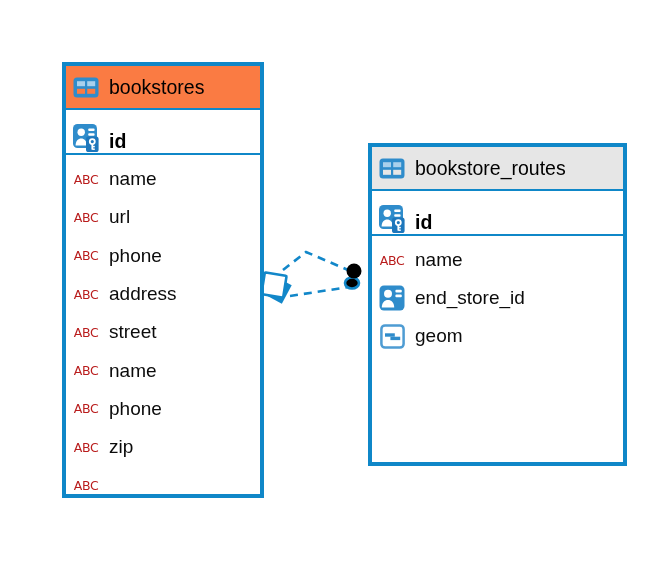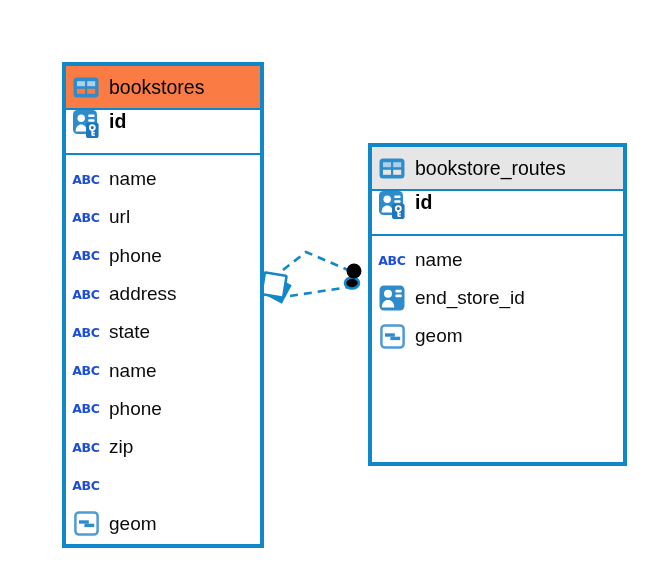--- a/index.html
+++ b/index.html
@@ -17,47 +17,47 @@
   .marker-front-square{fill:#ffffff;stroke:#1287C9;stroke-width:2.6}
   .marker-back-square{fill:#1287C9}
   .marker-under-ellipse{fill:#000000;stroke:#1287C9;stroke-width:2.6}
   .marker-dot{fill:#000000}
 
   
   .er-table{
     position:absolute;box-sizing:border-box;background:#ffffff;
     border:4px solid #0F87C8;display:flex;flex-direction:column;
   }
-  .er-table--bookstores{left:62px;top:62px;width:202px;height:486px}
+  .er-table--bookstores{left:62px;top:62px;width:202px;height:436px}
   .er-table--routes{left:368px;top:143px;width:259px;height:323px}
 
   .tbl-header{
     flex:0 0 42px;height:42px;display:flex;align-items:center;gap:9px;
     padding:0 6px;border-bottom:2px solid #0F87C8;
     font-size:19.5px;color:#000;white-space:nowrap;overflow:hidden;
   }
   .er-table--bookstores .tbl-header{background:#FA7B43}
   .er-table--routes .tbl-header{background:#E6E6E6}
 
   .pk-row{
-    flex:0 0 43px;height:43px;display:flex;align-items:flex-start;gap:8px;
+    flex:0 0 43px;height:43px;display:flex;align-items:flex-end;gap:8px;
     padding:0 5px;border-bottom:2px solid #0F87C8;
     font-weight:bold;font-size:19.5px;color:#000;
   }
   .tbl-body{flex:1;padding-top:5px;overflow:hidden}
   .row{
     height:38.3px;display:flex;align-items:center;gap:8px;padding:0 5px;
     font-size:19px;color:#0b0b0b;white-space:nowrap;
   }
   .er-table--routes .row{height:38.2px}
 
   .icon{flex:0 0 30px;width:30px;display:flex;align-items:center;justify-content:center}
   .tbl-header .icon{flex:0 0 28px;width:28px}
   .abc{
-    color:#1d4ed8;font-weight:700;font-size:12.5px;letter-spacing:-0.3px;
+    color:#b91c1c;font-weight:400;font-size:12.5px;letter-spacing:-0.3px;
     font-family:"DejaVu Sans",sans-serif;
   }
   
   .er-table--bookstores .tcell-b{fill:#FA7B43}
   .er-table--routes .tcell-b{fill:#E6E6E6}
   .tcell-t{fill:#A9D0EC}
 </style>
 </head>
 <body>
 
@@ -128,21 +128,21 @@
         <div class="row">
           <span class="icon">
             <span class="abc">ABC</span>
           </span>
           <span>address</span>
         </div>
         <div class="row">
           <span class="icon">
             <span class="abc">ABC</span>
           </span>
-          <span>state</span>
+          <span>street</span>
         </div>
         <div class="row">
           <span class="icon">
             <span class="abc">ABC</span>
           </span>
           <span>name</span>
         </div>
         <div class="row">
           <span class="icon">
             <span class="abc">ABC</span>

